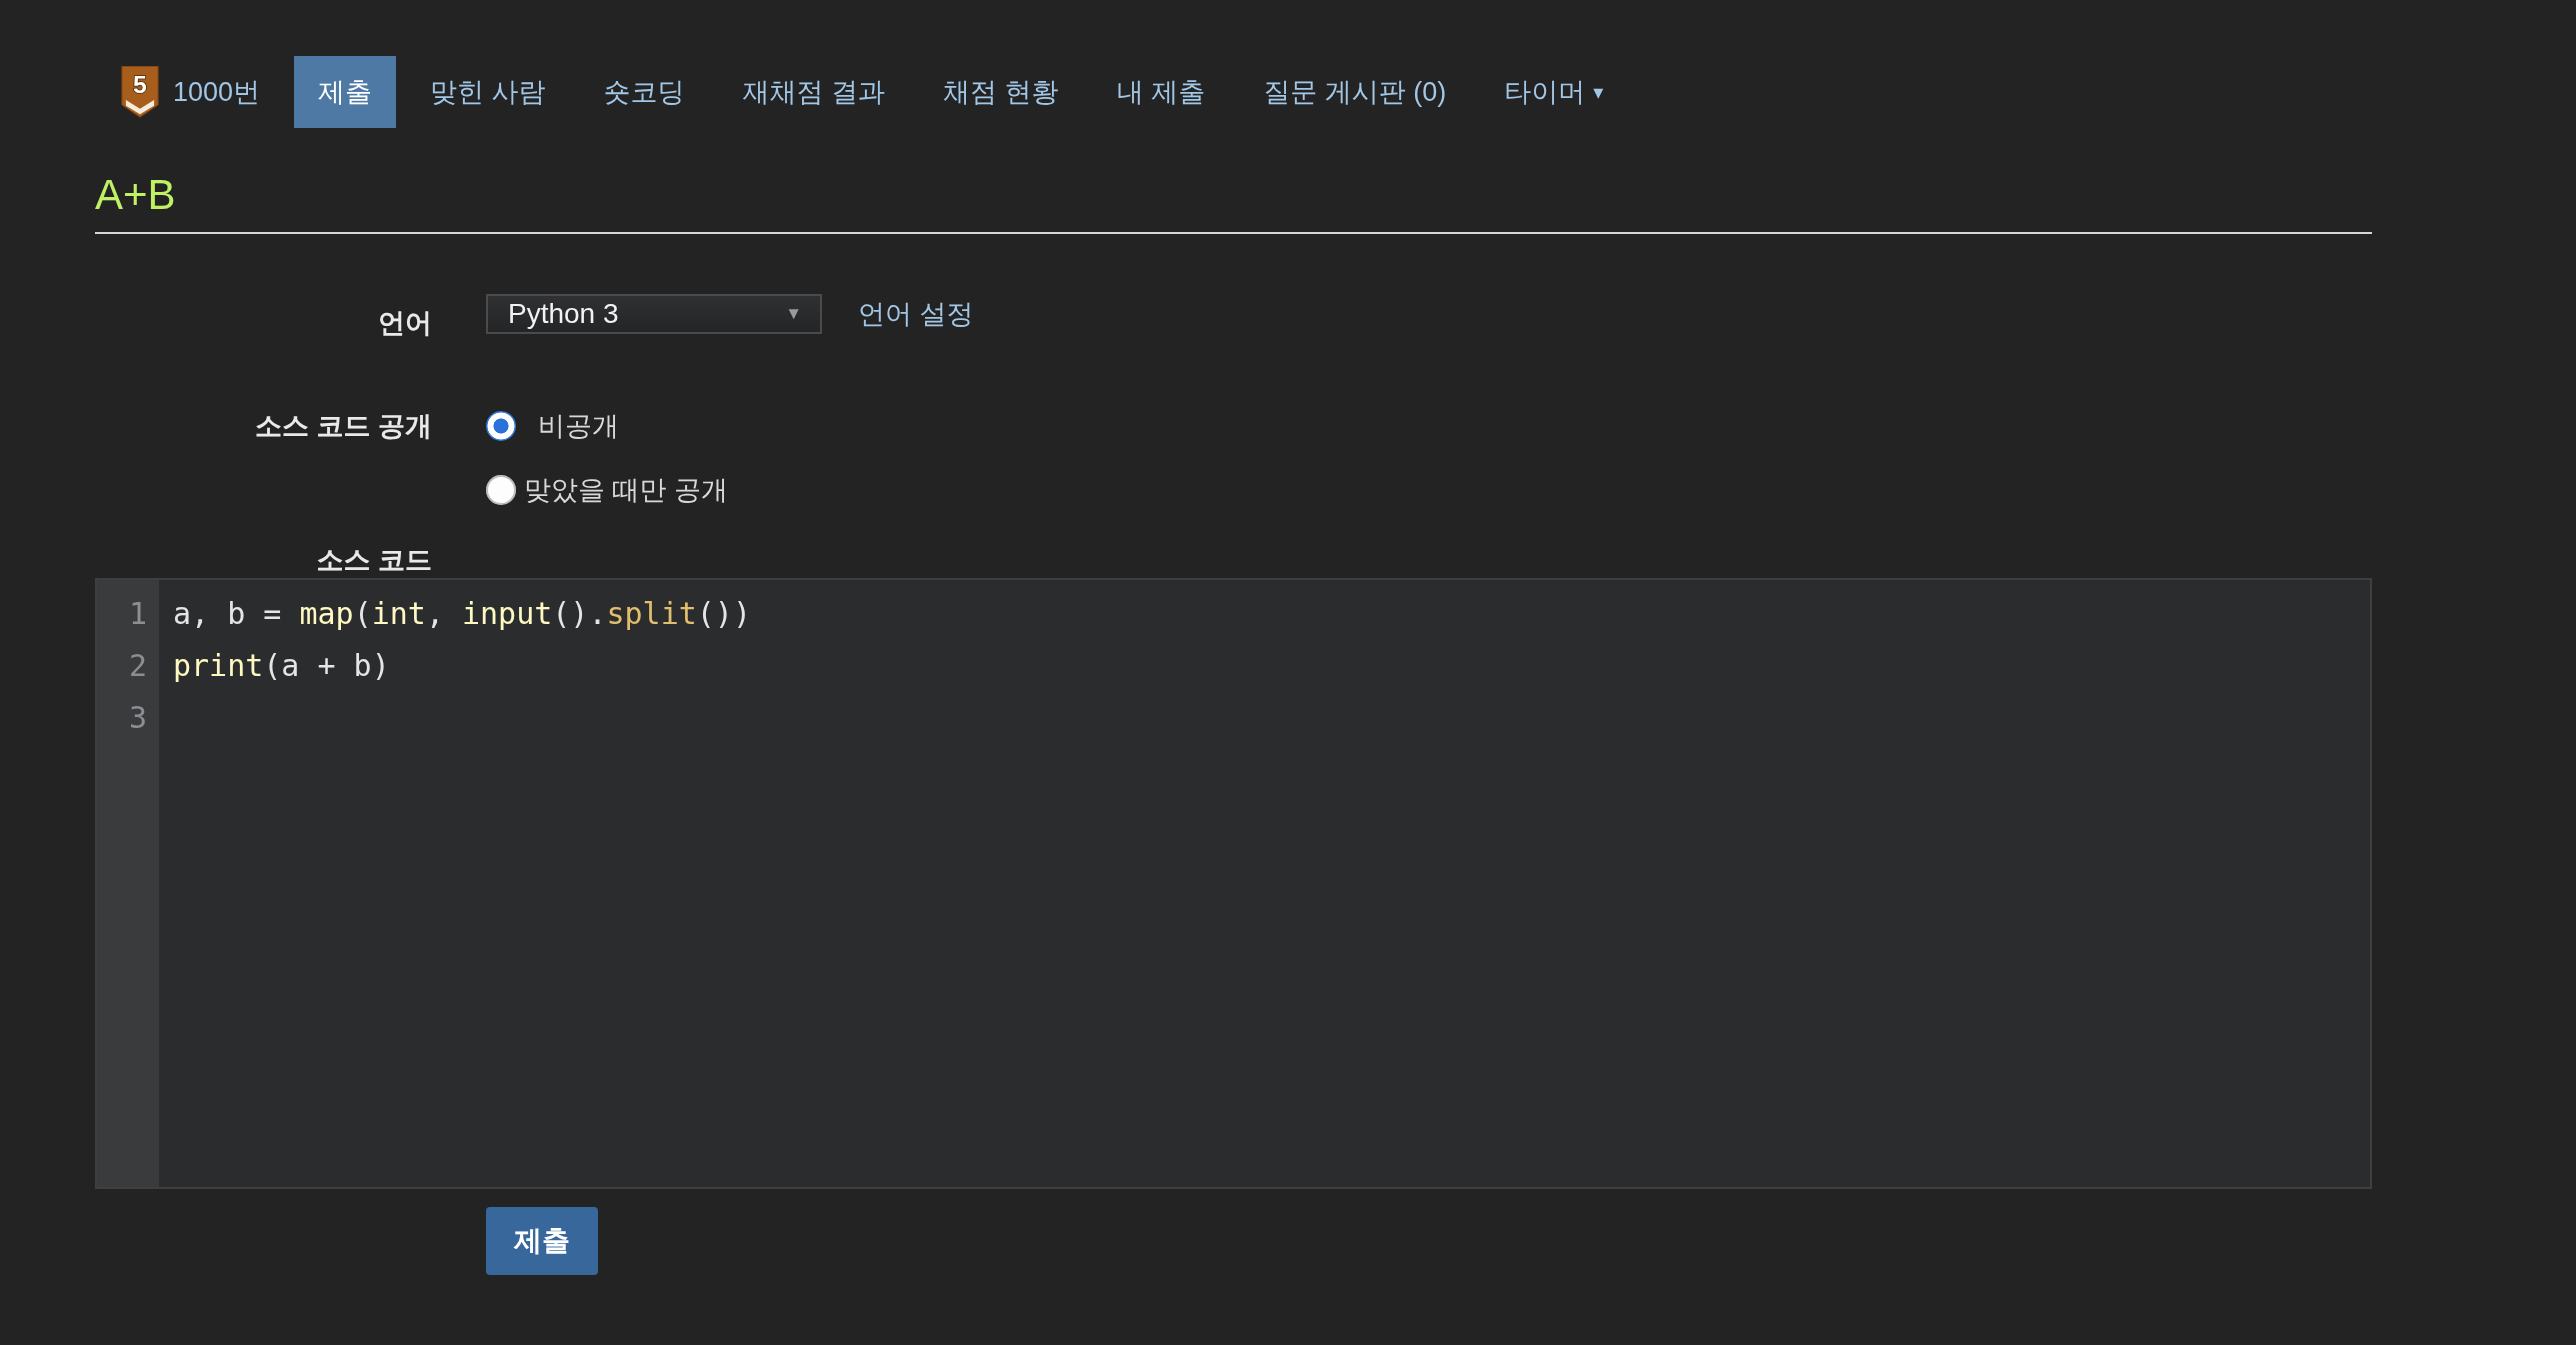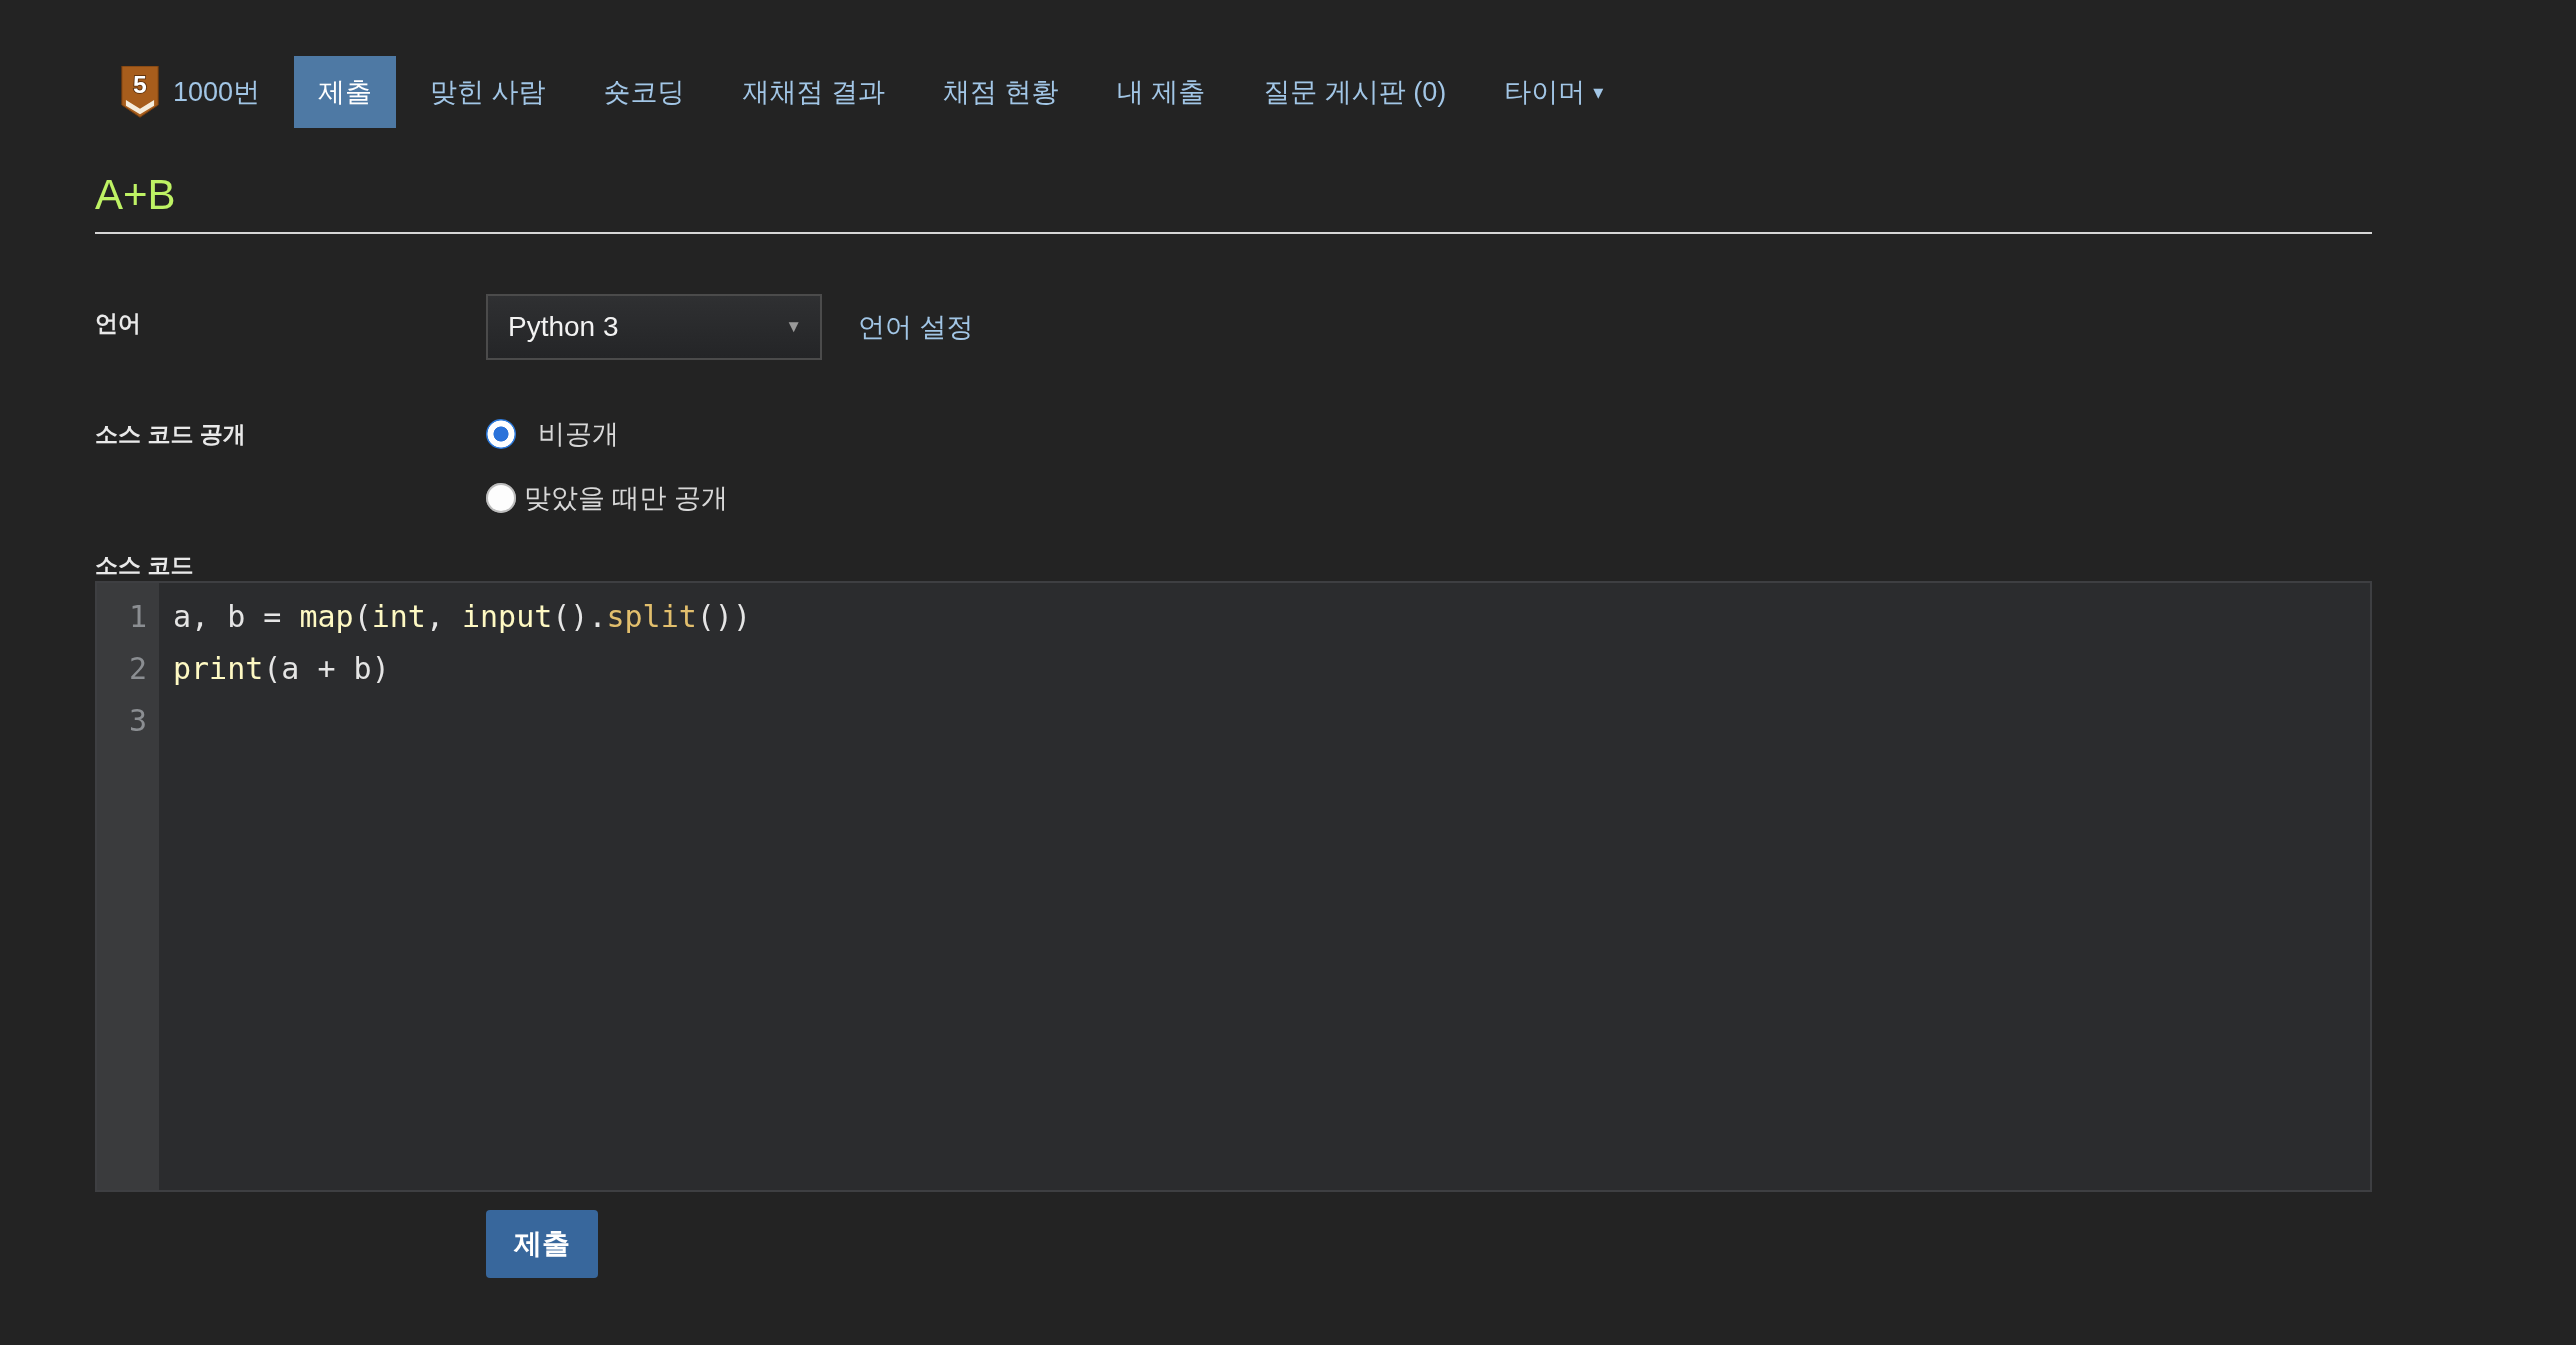--- a/index.html
+++ b/index.html
@@ -31,31 +31,31 @@
   .content { width:2277px; margin-left:95px; }
 
   .page-title {
     margin-top:44px; font-size:42px; font-weight:400; line-height:46px;
     color:#bef264; padding-bottom:14px; border-bottom:2px solid #d6d6d6;
   }
 
   
   .form-row { display:flex; }
   .label-col {
-    width:391px; 
-    font-size:23px; font-weight:700; color:#e9e9e9;
+    width:391px; padding-right:54px; text-align:right;
+    font-size:27px; font-weight:700; color:#e9e9e9;
   }
   .control-col { flex:1; }
 
   
   .row-language { margin-top:60px; }
   .row-language .label-col { line-height:58px; }
   .lang-controls { display:flex; align-items:center; }
   .select-box {
-    width:336px; height:66px; position:relative; cursor:pointer;
+    width:336px; height:40px; position:relative; cursor:pointer;
     border:2px solid #4b4b4b;
     background:linear-gradient(180deg,#2f3032 0%,#242527 100%);
     display:flex; align-items:center; padding:0 46px 0 20px;
   }
   .select-value { font-size:28px; color:#f2f2f2; }
   .select-caret {
     position:absolute; right:18px; top:50%; transform:translateY(-50%);
     font-size:17px; color:#9a9a9a;
   }
   .text-link { margin-left:36px; font-size:27px; color:#a2c6e6; text-decoration:none; cursor:pointer; }

